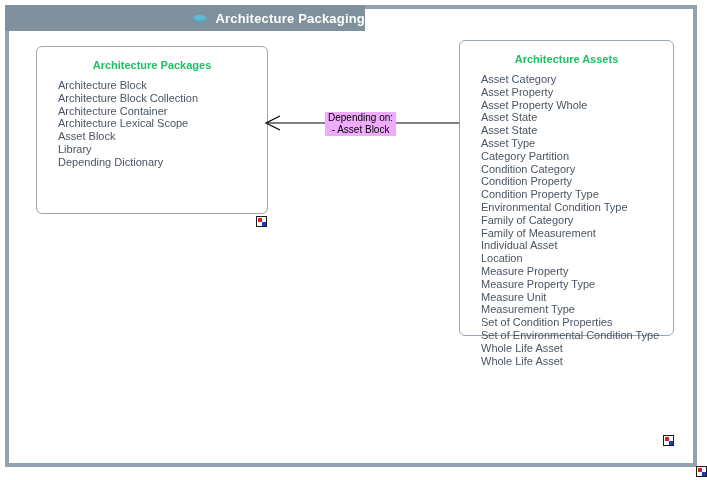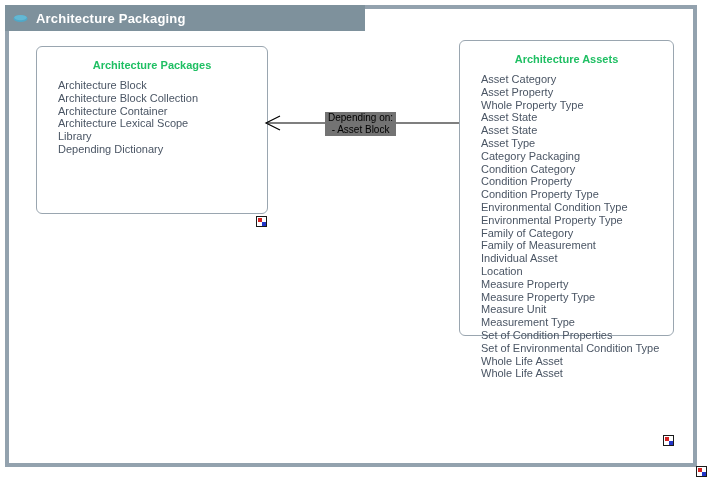--- a/index.html
+++ b/index.html
@@ -71,20 +71,21 @@
     position: absolute;
     left: 5px;
     top: 5px;
     width: 360px;
     height: 26px;
     background: #7e919c;
     display: flex;
     align-items: center;
     padding-left: 8px;
     box-sizing: border-box;
+    justify-content: flex-end;
   }
   #titlebar-icon {
     width: 15px;
     height: 9px;
     margin-right: 8px;
     flex: 0 0 auto;
     display: block;
   }
   #titlebar-title {
     color: #ffffff;
@@ -146,21 +147,21 @@
     top: 0;
     width: 707px;
     height: 480px;
     pointer-events: none;
   }
   #arrow-label {
     position: absolute;
     left: 325px;
     top: 112px;
     text-align: center;
-    background: #737373;
+    background: #f0abfc;
     padding: 0 3px;
     font-family: "Liberation Sans", sans-serif;
   }
   #arrow-label .ln {
     display: block;
     color: #000000;
     font-size: 10px;
     line-height: 12px;
     white-space: nowrap;
   }
@@ -214,40 +215,40 @@
     <span id="titlebar-title">Architecture Packaging</span>
   </div>
 
   <div class="pkg-box" id="box-left">
     <div class="pkg-title">Architecture Packages</div>
     <ul class="pkg-list">
       <li>Architecture Block</li>
       <li>Architecture Block Collection</li>
       <li>Architecture Container</li>
       <li>Architecture Lexical Scope</li>
+      <li>Asset Block</li>
       <li>Library</li>
       <li>Depending Dictionary</li>
     </ul>
   </div>
 
   <div class="pkg-box" id="box-right">
     <div class="pkg-title">Architecture Assets</div>
     <ul class="pkg-list">
       <li>Asset Category</li>
       <li>Asset Property</li>
-      <li>Whole Property Type</li>
+      <li>Asset Property Whole</li>
       <li>Asset State</li>
       <li>Asset State</li>
       <li>Asset Type</li>
-      <li>Category Packaging</li>
+      <li>Category Partition</li>
       <li>Condition Category</li>
       <li>Condition Property</li>
       <li>Condition Property Type</li>
       <li>Environmental Condition Type</li>
-      <li>Environmental Property Type</li>
       <li>Family of Category</li>
       <li>Family of Measurement</li>
       <li>Individual Asset</li>
       <li>Location</li>
       <li>Measure Property</li>
       <li>Measure Property Type</li>
       <li>Measure Unit</li>
       <li>Measurement Type</li>
       <li>Set of Condition Properties</li>
       <li>Set of Environmental Condition Type</li>

